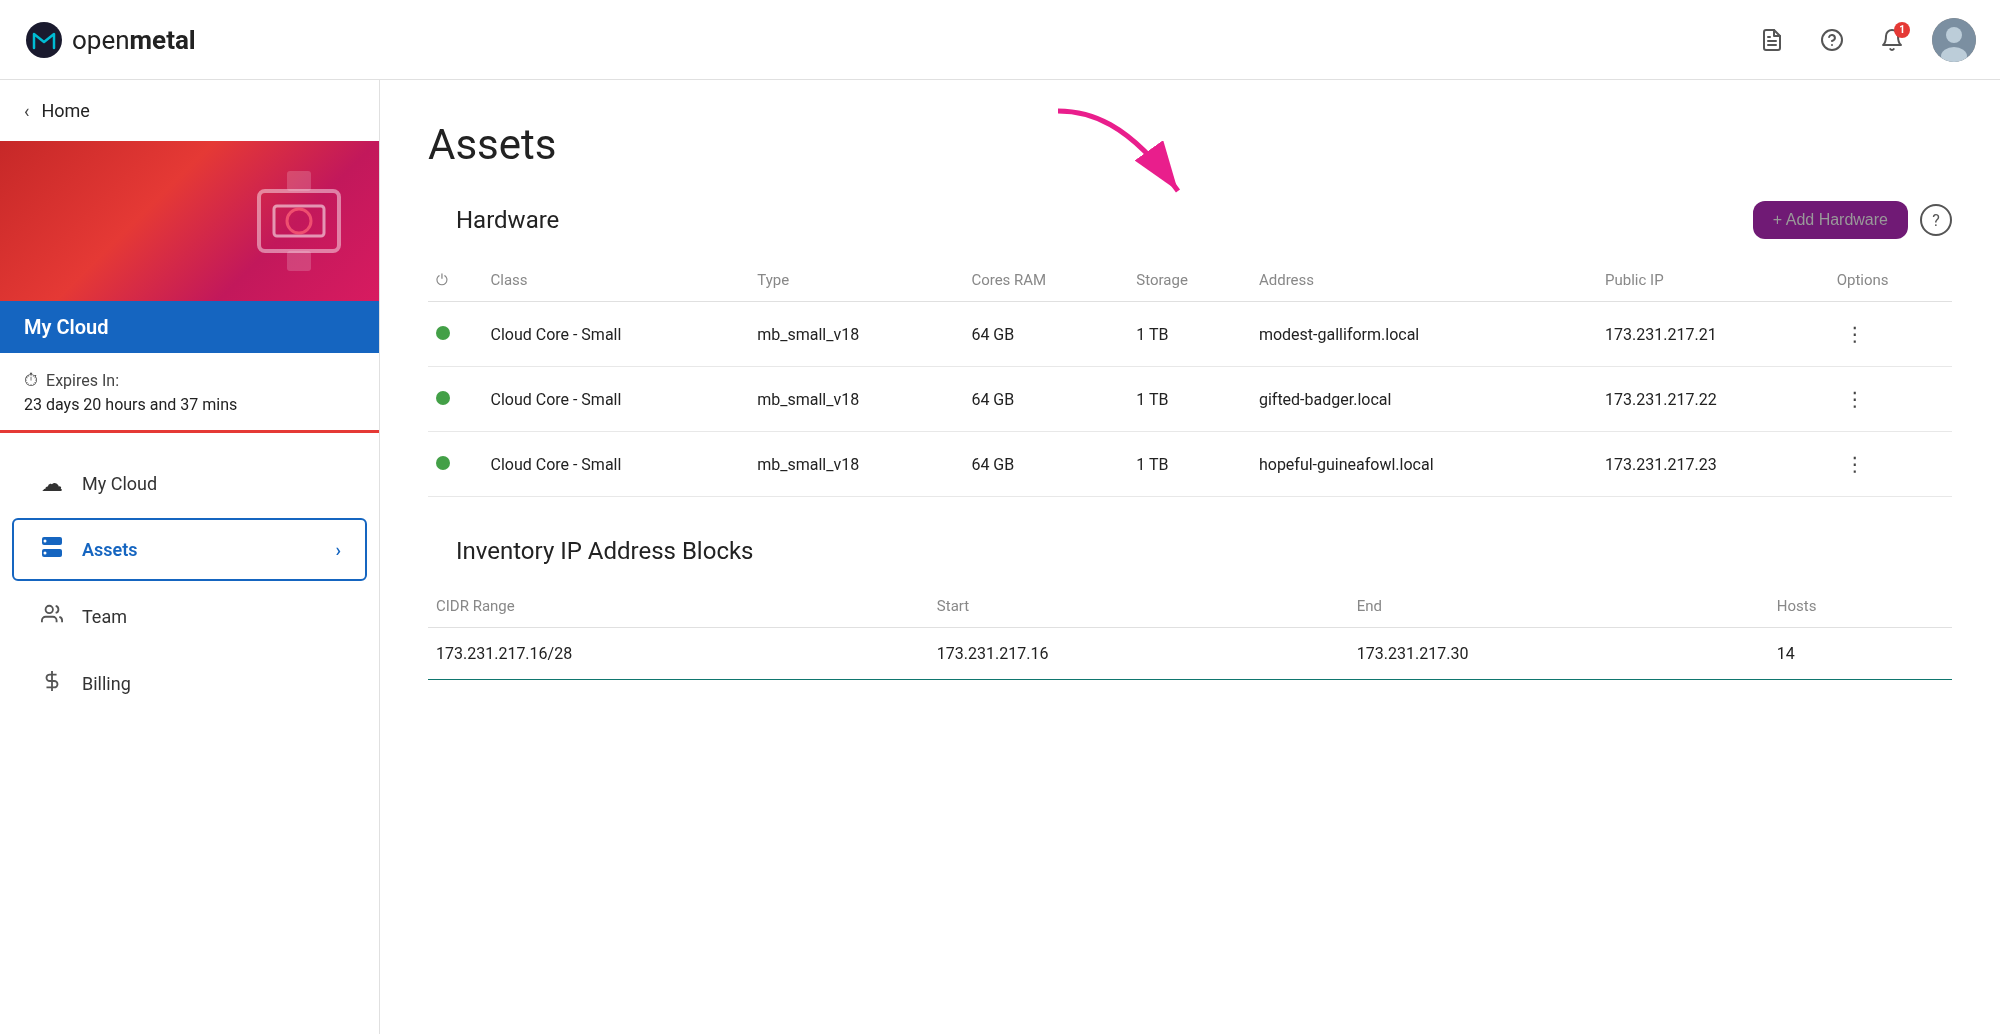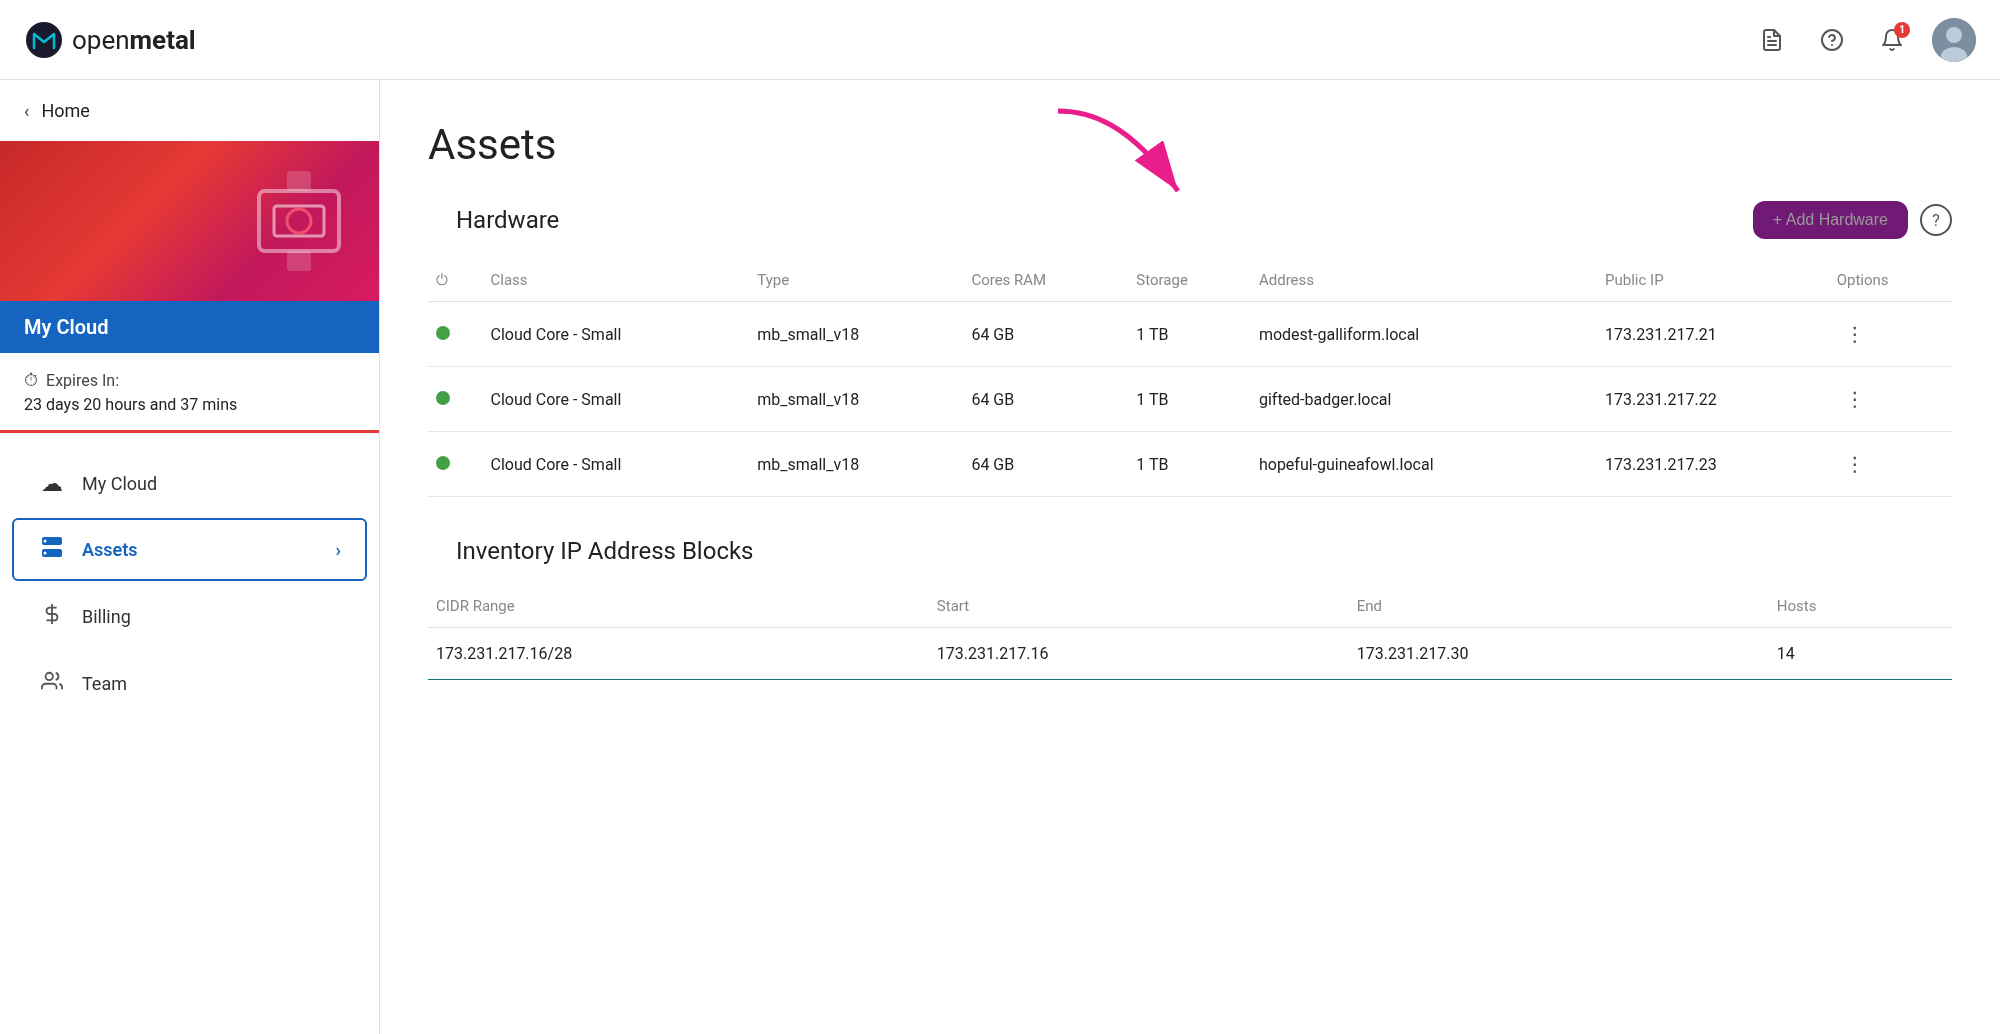--- a/index.html
+++ b/index.html
@@ -394,36 +394,36 @@
             <circle cx="4" cy="5" r="1.5" fill="white"></circle>
             <circle cx="4" cy="17" r="1.5" fill="white"></circle>
           </svg>
         </span>
         <span>Assets</span>
         <span class="nav-arrow">›</span>
       </div>
       <div class="nav-item">
         <span class="nav-icon">
           <svg width="22" height="22" viewBox="0 0 24 24" fill="none" stroke="#555" stroke-width="2">
-            <line x1="12" y1="1" x2="12" y2="23"></line>
-            <path d="M17 5H9.5a3.5 3.5 0 0 0 0 7h5a3.5 3.5 0 0 1 0 7H6"></path>
-          </svg>
-        </span>
-        <span>Billing</span>
-      </div>
-      <div class="nav-item">
-        <span class="nav-icon">
-          <svg width="22" height="22" viewBox="0 0 24 24" fill="none" stroke="#555" stroke-width="2">
             <path d="M17 21v-2a4 4 0 0 0-4-4H5a4 4 0 0 0-4 4v2"></path>
             <circle cx="9" cy="7" r="4"></circle>
             <path d="M23 21v-2a4 4 0 0 0-3-3.87"></path>
             <path d="M16 3.13a4 4 0 0 1 0 7.75"></path>
           </svg>
         </span>
         <span>Team</span>
+      </div>
+      <div class="nav-item">
+        <span class="nav-icon">
+          <svg width="22" height="22" viewBox="0 0 24 24" fill="none" stroke="#555" stroke-width="2">
+            <line x1="12" y1="1" x2="12" y2="23"></line>
+            <path d="M17 5H9.5a3.5 3.5 0 0 0 0 7h5a3.5 3.5 0 0 1 0 7H6"></path>
+          </svg>
+        </span>
+        <span>Billing</span>
       </div>
     </nav>
   </aside>
 
   <main class="main-content">
     <h1 class="page-title">Assets</h1>
 
     <div class="annotation-container">
       <div class="section-header">
         <h2 class="section-title">Hardware</h2>

